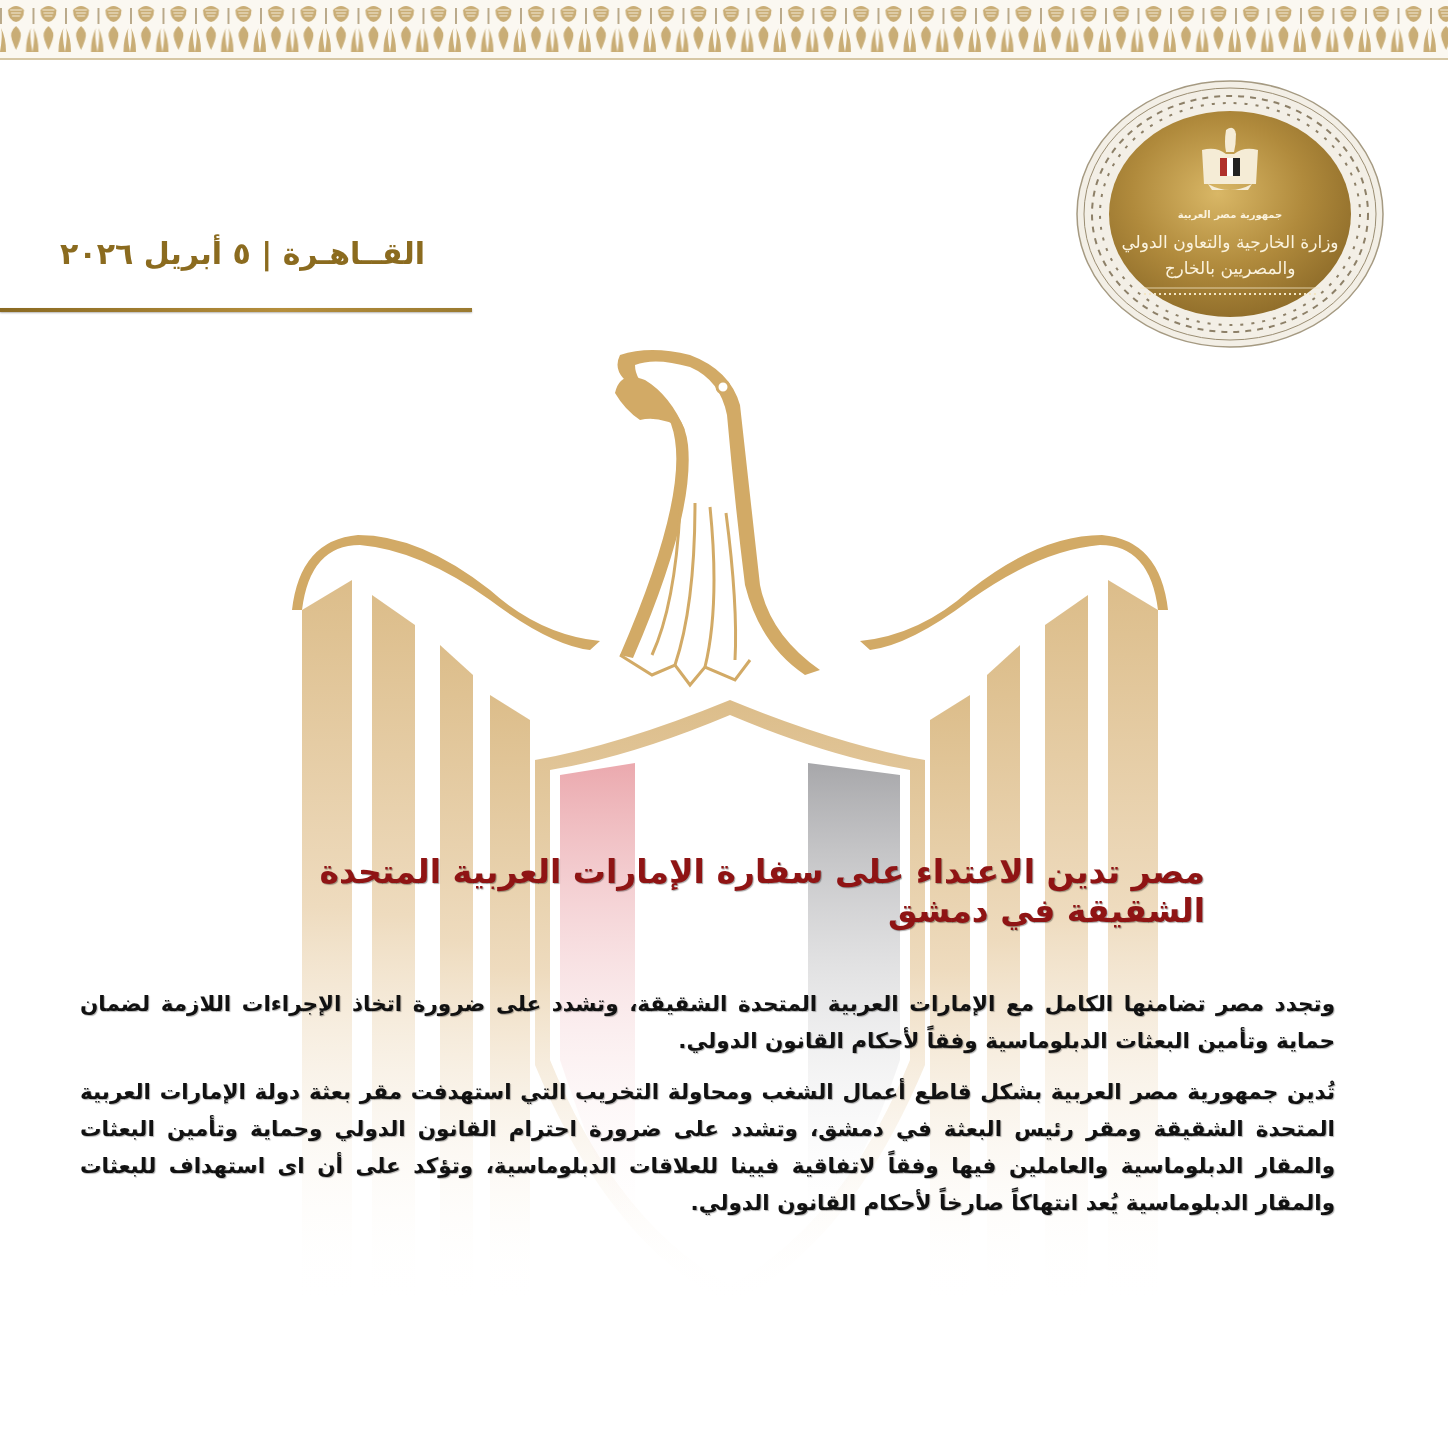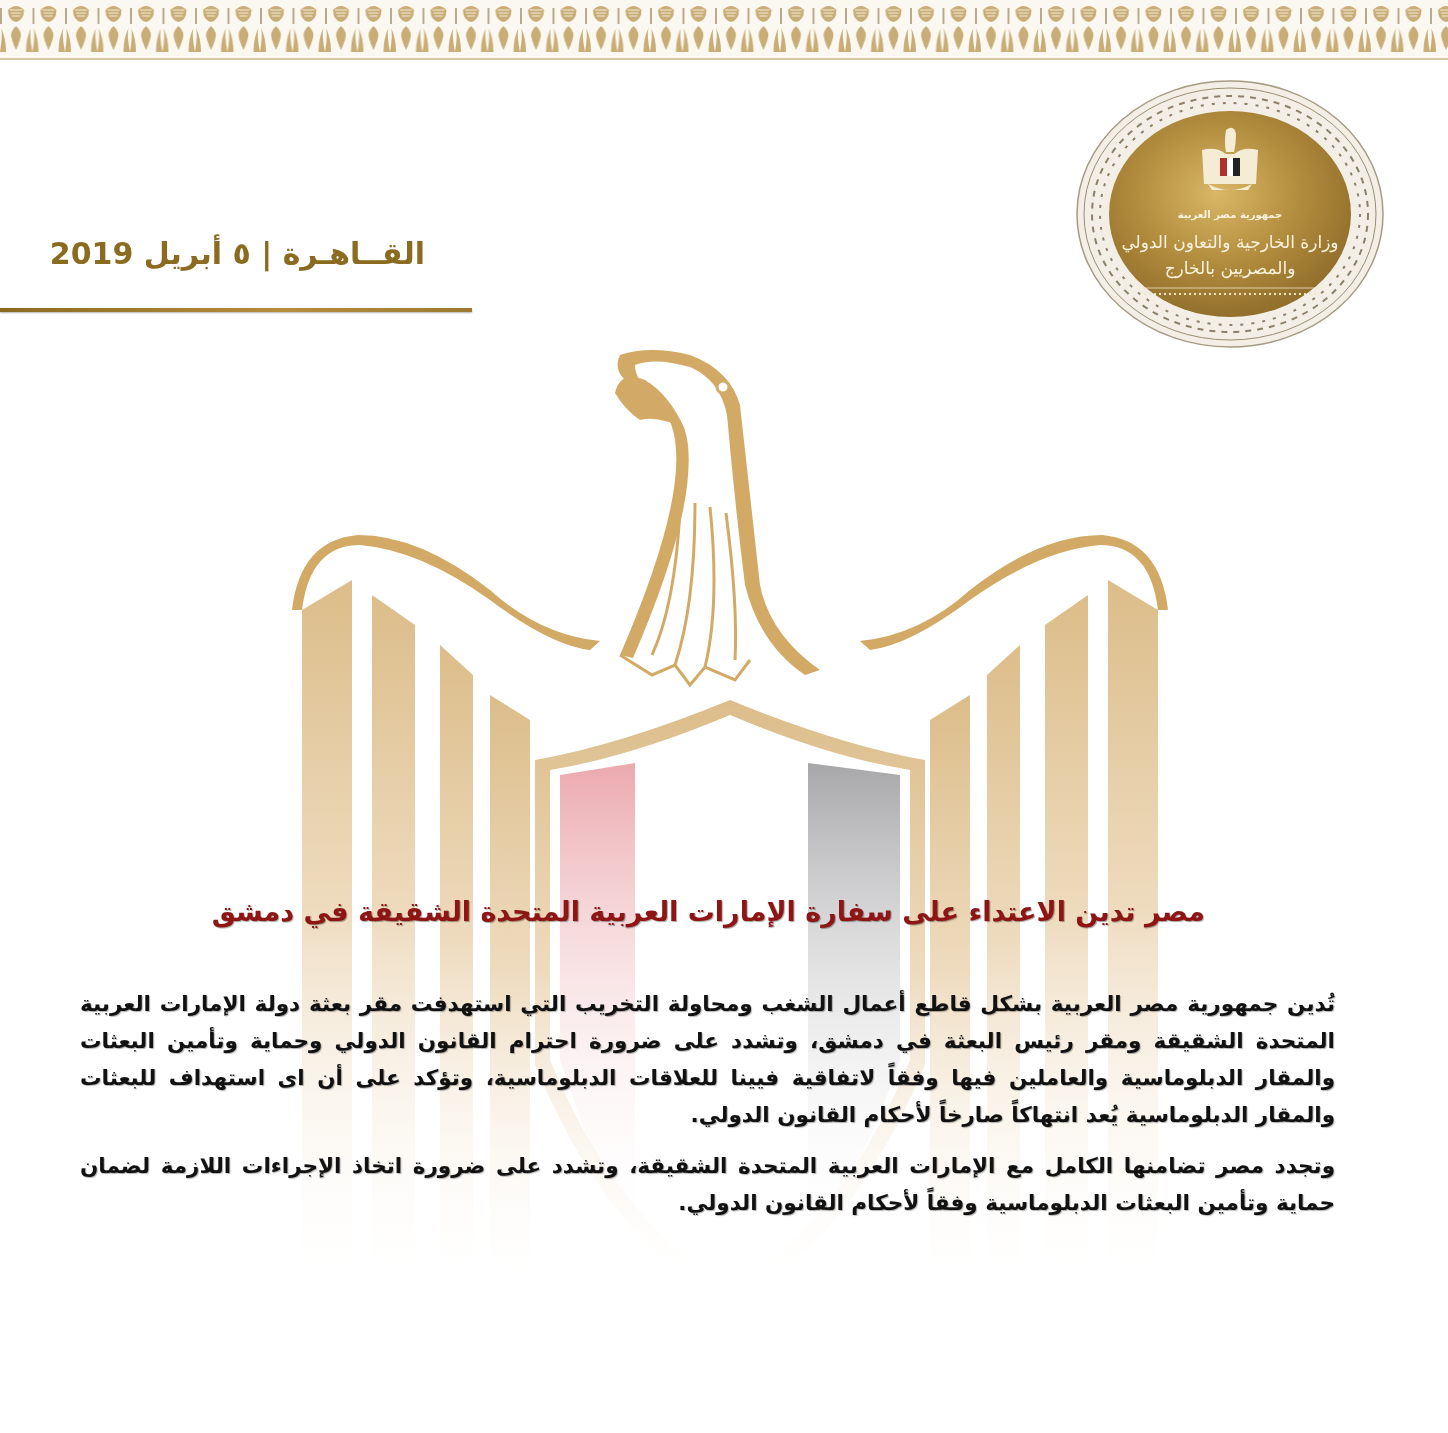--- a/index.html
+++ b/index.html
@@ -35,24 +35,24 @@
       box-shadow: 0 1px 2px rgba(0,0,0,0.3);
     }
     .seal {
       position: absolute; left: 1074px; top: 78px; width: 312px; height: 272px;
     }
     .watermark {
       position: absolute; left: 290px; top: 345px; width: 880px; height: 960px;
       pointer-events: none;
     }
     .headline {
-      position: absolute; left: 200px; top: 896px; width: 1005px;
+      position: absolute; left: 200px; top: 852px; width: 1005px;
       direction: rtl; text-align: right;
       font-family: "DejaVu Sans", sans-serif; font-weight: bold;
-      font-size: 27px; color: #8f1414;
+      font-size: 33px; color: #8f1414;
       text-shadow: 1px 1px 1px rgba(0,0,0,0.35);
     }
     .body-text {
       position: absolute; left: 80px; top: 985px; width: 1255px;
       direction: rtl; text-align: justify; text-align-last: right;
       font-family: "DejaVu Sans", sans-serif; font-weight: bold;
       font-size: 21.5px; line-height: 37px; color: #111;
       text-shadow: 1px 1px 1px rgba(0,0,0,0.3);
     }
     .body-text p { margin: 0 0 14px 0; }
@@ -69,21 +69,21 @@
         <path d="M10 10 L22 10 M11 13 L21 13 M12 16 L20 16" stroke="#f4ecd8" stroke-width="1"></path>
         <path d="M16 26 Q9 32 12 40 Q14 46 16 50 Q18 46 20 40 Q23 32 16 26 Z" fill="#c9ad76"></path>
         <path d="M0 52 Q3 34 1 28 Q6 38 6 52 Z M32.5 52 Q29 34 31 28 Q26 38 26 52 Z" fill="#c9ad76"></path>
       </pattern>
     </defs>
     <rect x="0" y="0" width="1448" height="54" fill="url(#lotus)"></rect>
   </svg>
 </div>
 
 <div class="header-left">
-  <div class="dateline">القــاهـرة | ٥ أبريل 2019</div>
+  <div class="dateline">القــاهـرة | ٥ أبريل ٢٠٢٦</div>
   <div class="gold-rule"></div>
 </div>
 
 <div class="seal">
   <svg width="312" height="272" viewBox="0 0 312 272">
     <defs>
       <radialGradient id="sealGold" cx="45%" cy="40%" r="65%">
         <stop offset="0%" stop-color="#d9b766"></stop>
         <stop offset="55%" stop-color="#b08a3c"></stop>
         <stop offset="100%" stop-color="#8c6a28"></stop>
@@ -163,15 +163,15 @@
       <path d="M420 162 Q430 260 415 322"></path>
       <path d="M436 168 Q448 260 445 315"></path>
       <path d="M330 310 L362 330 L385 320 L400 340 L415 322 L445 335 L460 315"></path>
     </g>
   </svg>
 </div>
 
 <div class="headline">مصر تدين الاعتداء على سفارة الإمارات العربية المتحدة الشقيقة في دمشق</div>
 
 <div class="body-text">
+  <p>وتجدد مصر تضامنها الكامل مع الإمارات العربية المتحدة الشقيقة، وتشدد على ضرورة اتخاذ الإجراءات اللازمة لضمان حماية وتأمين البعثات الدبلوماسية وفقاً لأحكام القانون الدولي.</p>
   <p>تُدين جمهورية مصر العربية بشكل قاطع أعمال الشغب ومحاولة التخريب التي استهدفت مقر بعثة دولة الإمارات العربية المتحدة الشقيقة ومقر رئيس البعثة في دمشق، وتشدد على ضرورة احترام القانون الدولي وحماية وتأمين البعثات والمقار الدبلوماسية والعاملين فيها وفقاً لاتفاقية فيينا للعلاقات الدبلوماسية، وتؤكد على أن اى استهداف للبعثات والمقار الدبلوماسية يُعد انتهاكاً صارخاً لأحكام القانون الدولي.</p>
-  <p>وتجدد مصر تضامنها الكامل مع الإمارات العربية المتحدة الشقيقة، وتشدد على ضرورة اتخاذ الإجراءات اللازمة لضمان حماية وتأمين البعثات الدبلوماسية وفقاً لأحكام القانون الدولي.</p>
 </div>
 
 </body></html>

